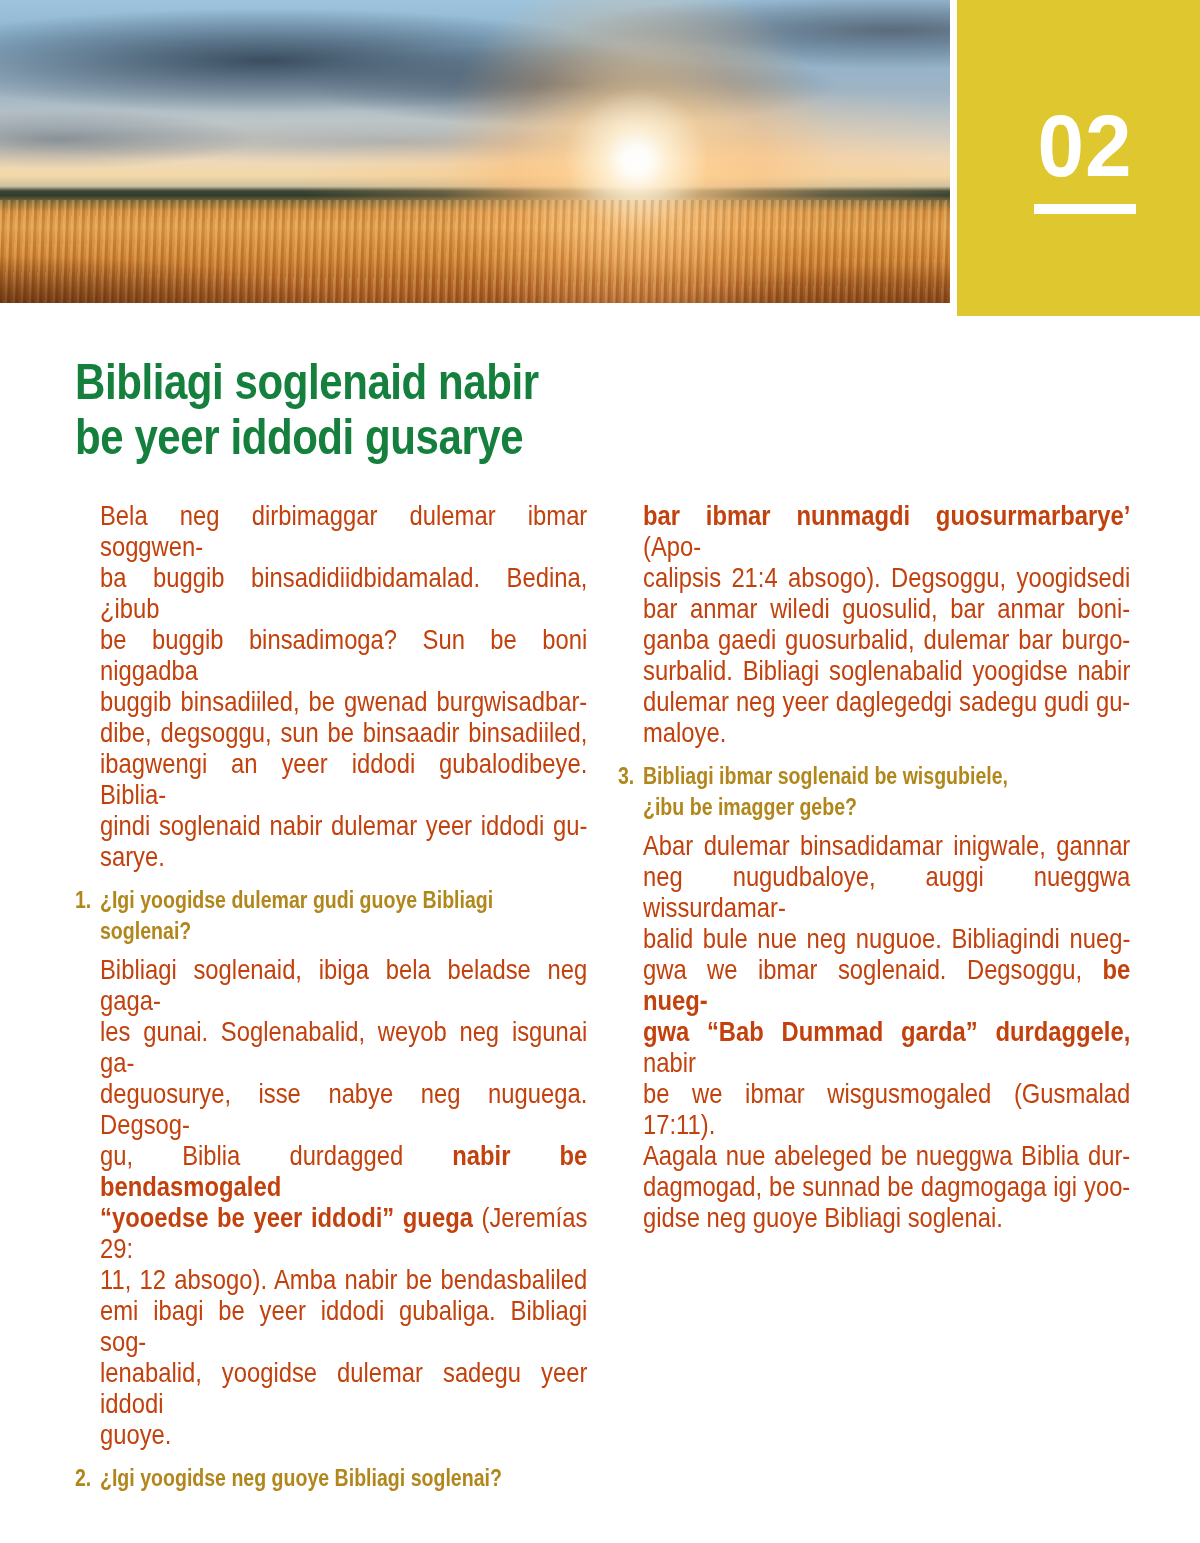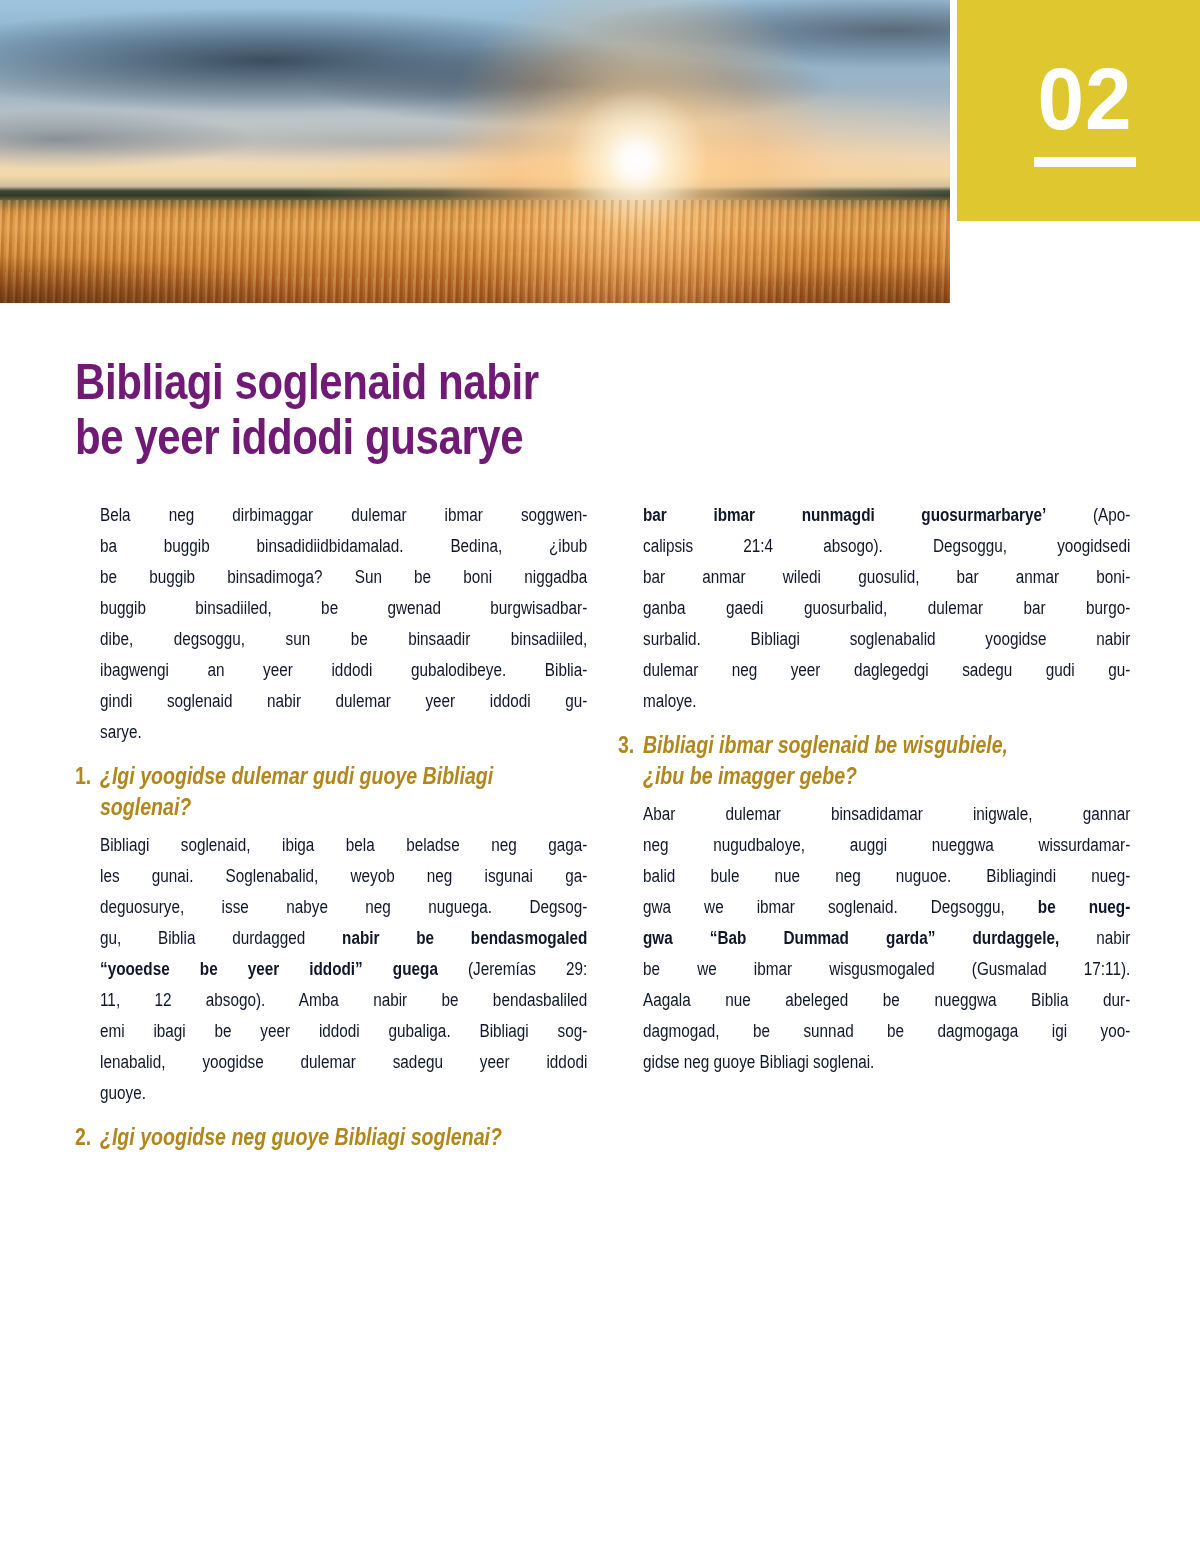--- a/index.html
+++ b/index.html
@@ -29,53 +29,53 @@
     content:""; position:absolute; left:0; right:0; bottom:0; height:34%;
     background:
       radial-gradient(ellipse 60% 90% at 0% 110%, rgba(60,26,5,.55), rgba(60,26,5,0) 62%),
       radial-gradient(ellipse 50% 80% at 100% 110%, rgba(84,38,8,.45), rgba(84,38,8,0) 62%),
       repeating-linear-gradient(92deg,
         rgba(255,215,150,.30) 0px 2px,
         rgba(148,78,24,.22) 3px 5px,
         rgba(255,200,120,.12) 6px 8px);
   }
   .chapter-box {
-    flex:1; margin-left:7px; height:221px;
+    flex:1; margin-left:7px; height:316px;
     display:flex; flex-direction:column; align-items:center; justify-content:center;
     background:#dfc72f;
     padding-left:12px;
   }
   .chapter-num {
     color:#fff; font-weight:bold; font-size:88px; line-height:1;
     transform:scaleX(0.95); letter-spacing:1px;
   }
   .chapter-rule { width:102px; height:10px; background:#fff; margin-top:14px; }
 
   
-  .title { margin:52px 70px 0 75px; font-size:50px; line-height:55px; font-weight:bold; color:#701a75; }
+  .title { margin:52px 70px 0 75px; font-size:50px; line-height:55px; font-weight:bold; color:#15803d; }
   .tline { display:block; transform:scaleX(0.84); transform-origin:0 50%; white-space:nowrap; letter-spacing:-0.5px; }
 
   
   .columns { display:flex; gap:30px; margin:35px 70px 0 75px; }
   .col { flex:1; min-width:0; }
 
-  .para { margin:0 0 13px 25px; font-size:18px; line-height:31px; color:#0f172a; }
+  .para { margin:0 0 13px 25px; font-size:28px; line-height:31px; color:#c2410c; }
   .line {
     width:117.6%; transform:scaleX(0.85); transform-origin:0 0;
     text-align:justify; text-align-last:justify;
   }
   .line.last { text-align-last:left; }
   .b { font-weight:bold; }
 
   .question {
     display:flex; margin:5px 0 7px 0;
     color:#b1861b; font-weight:bold; font-size:23px; line-height:31px;
   }
   .qnum { flex:none; width:25px; transform:scaleX(0.85); transform-origin:0 0; }
-  .qbody { flex:1; min-width:0;font-style:italic; }
+  .qbody { flex:1; min-width:0; }
   .hline { transform:scaleX(0.85); transform-origin:0 0; white-space:nowrap; }
 </style>
 </head>
 <body>
 
 <div class="page">
 
   <div class="header">
     <div class="photo"></div>
     <div class="chapter-box">

